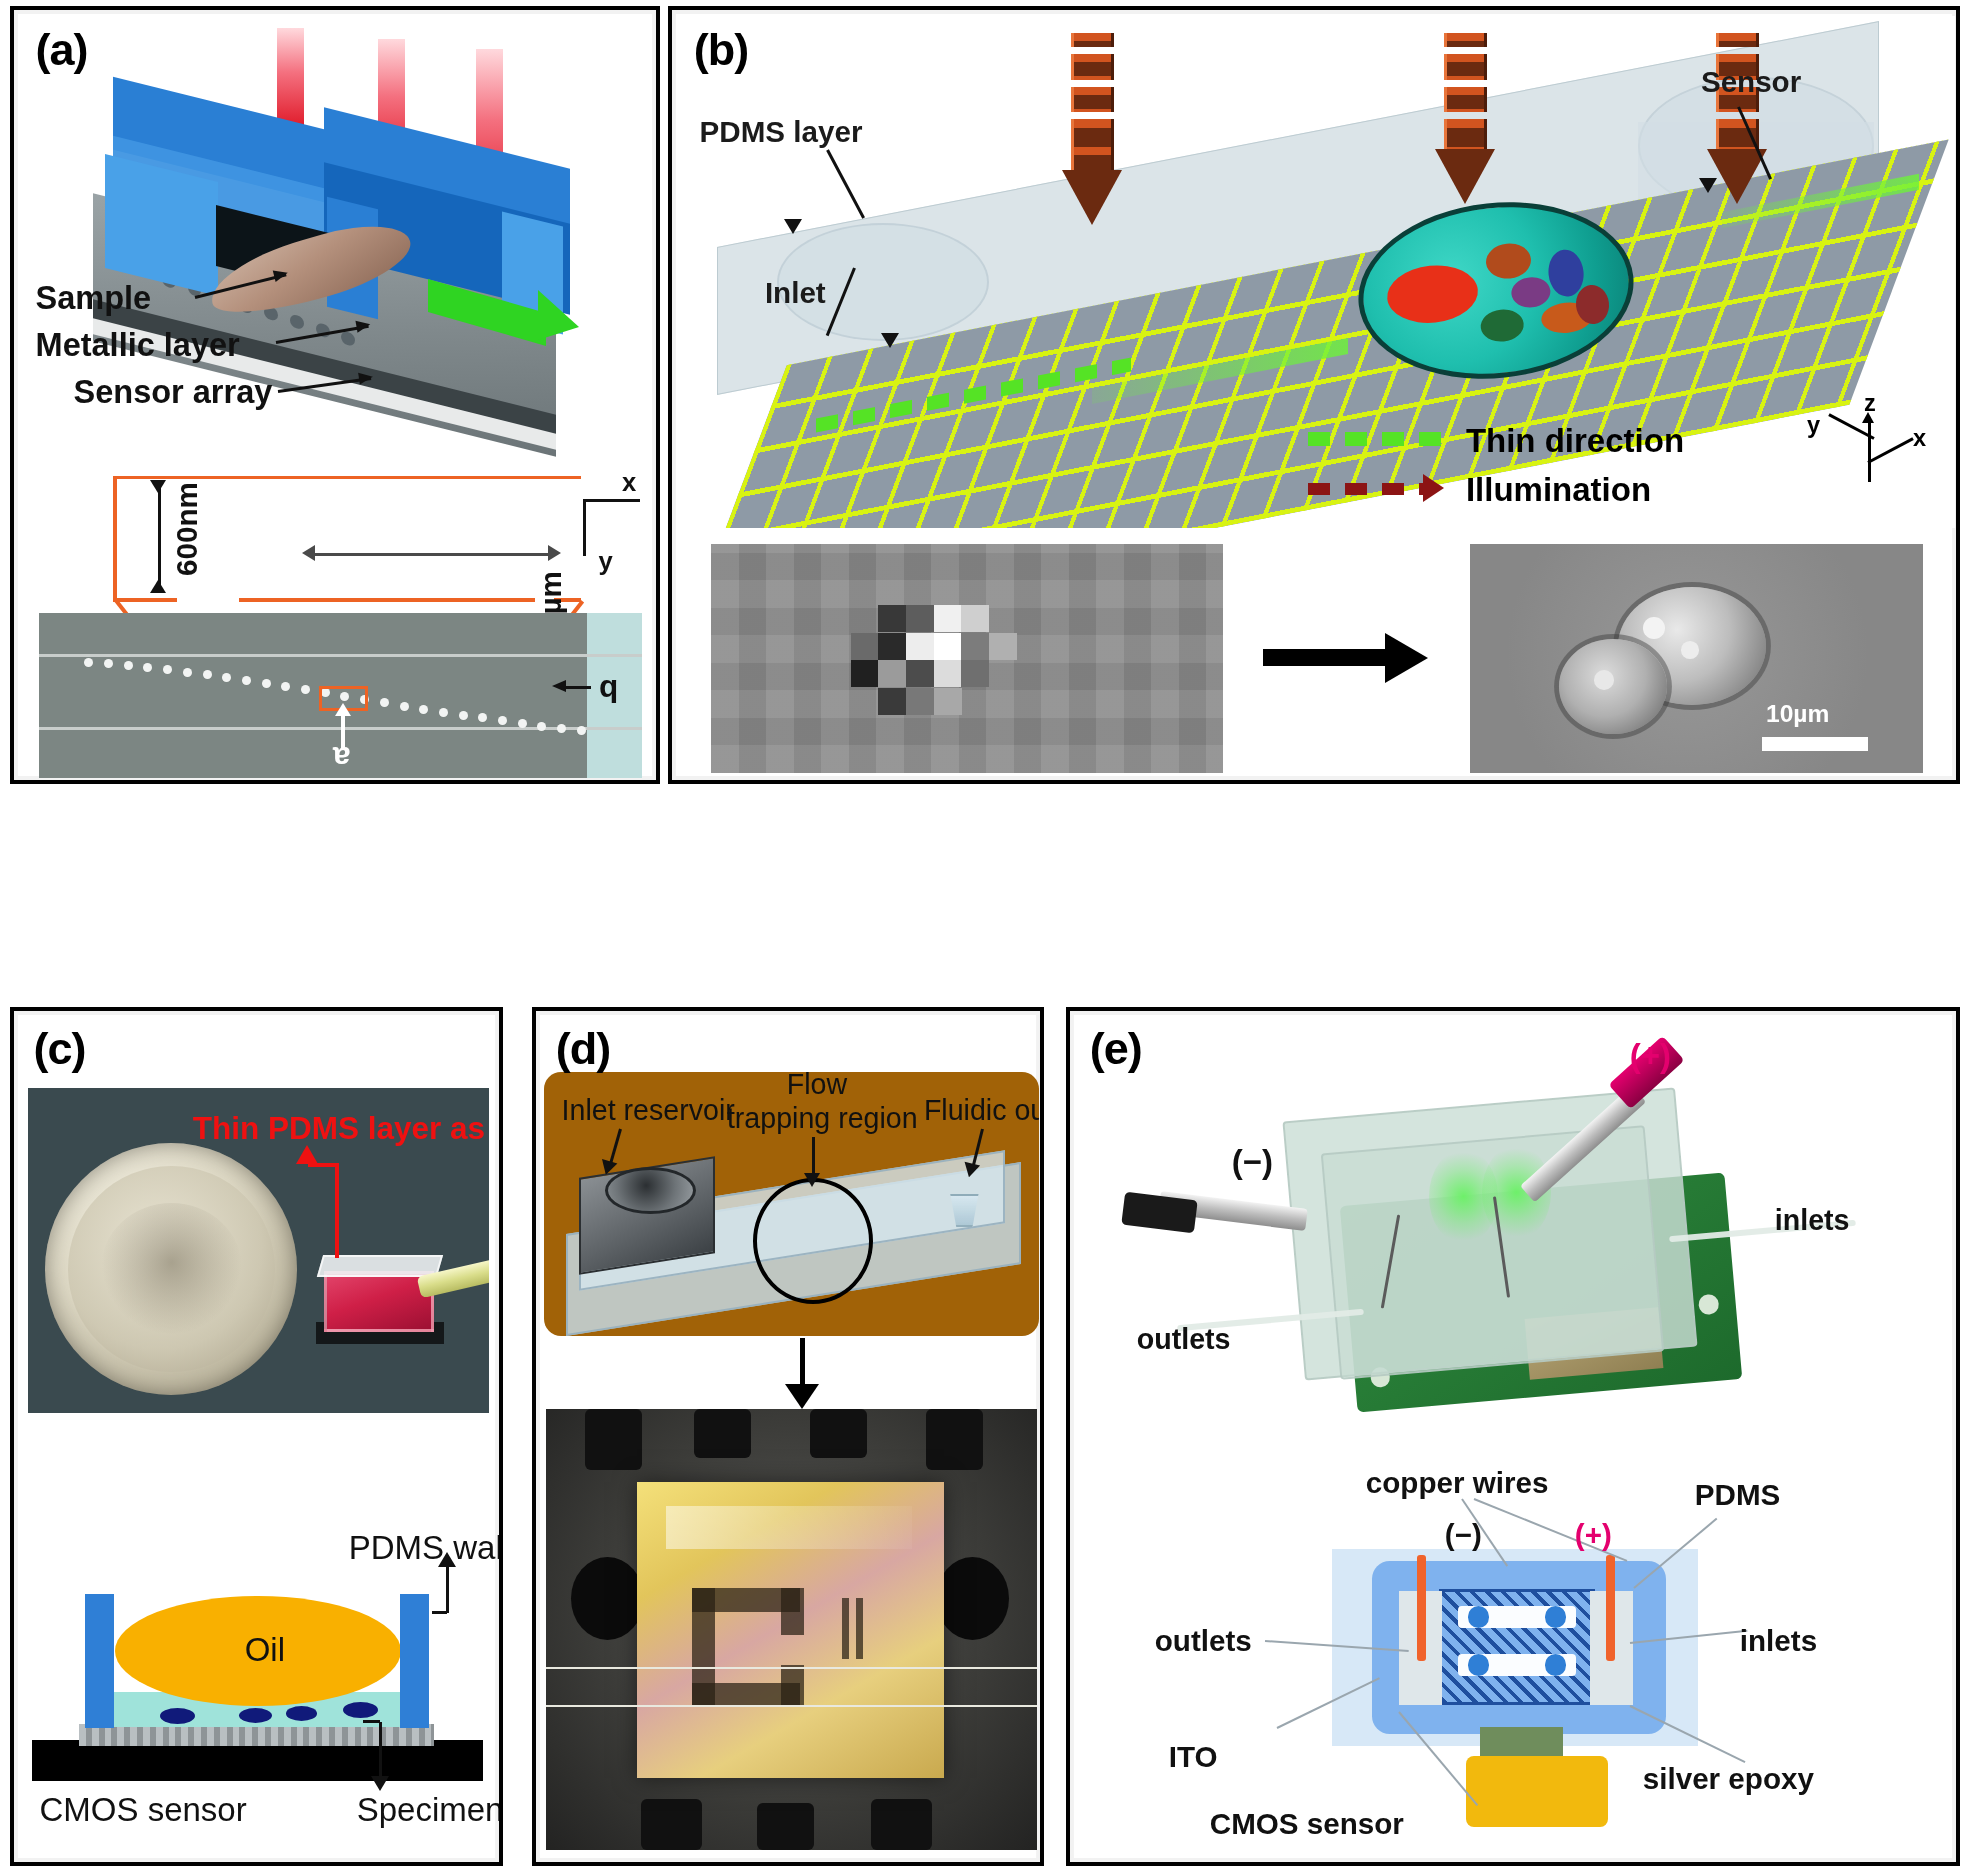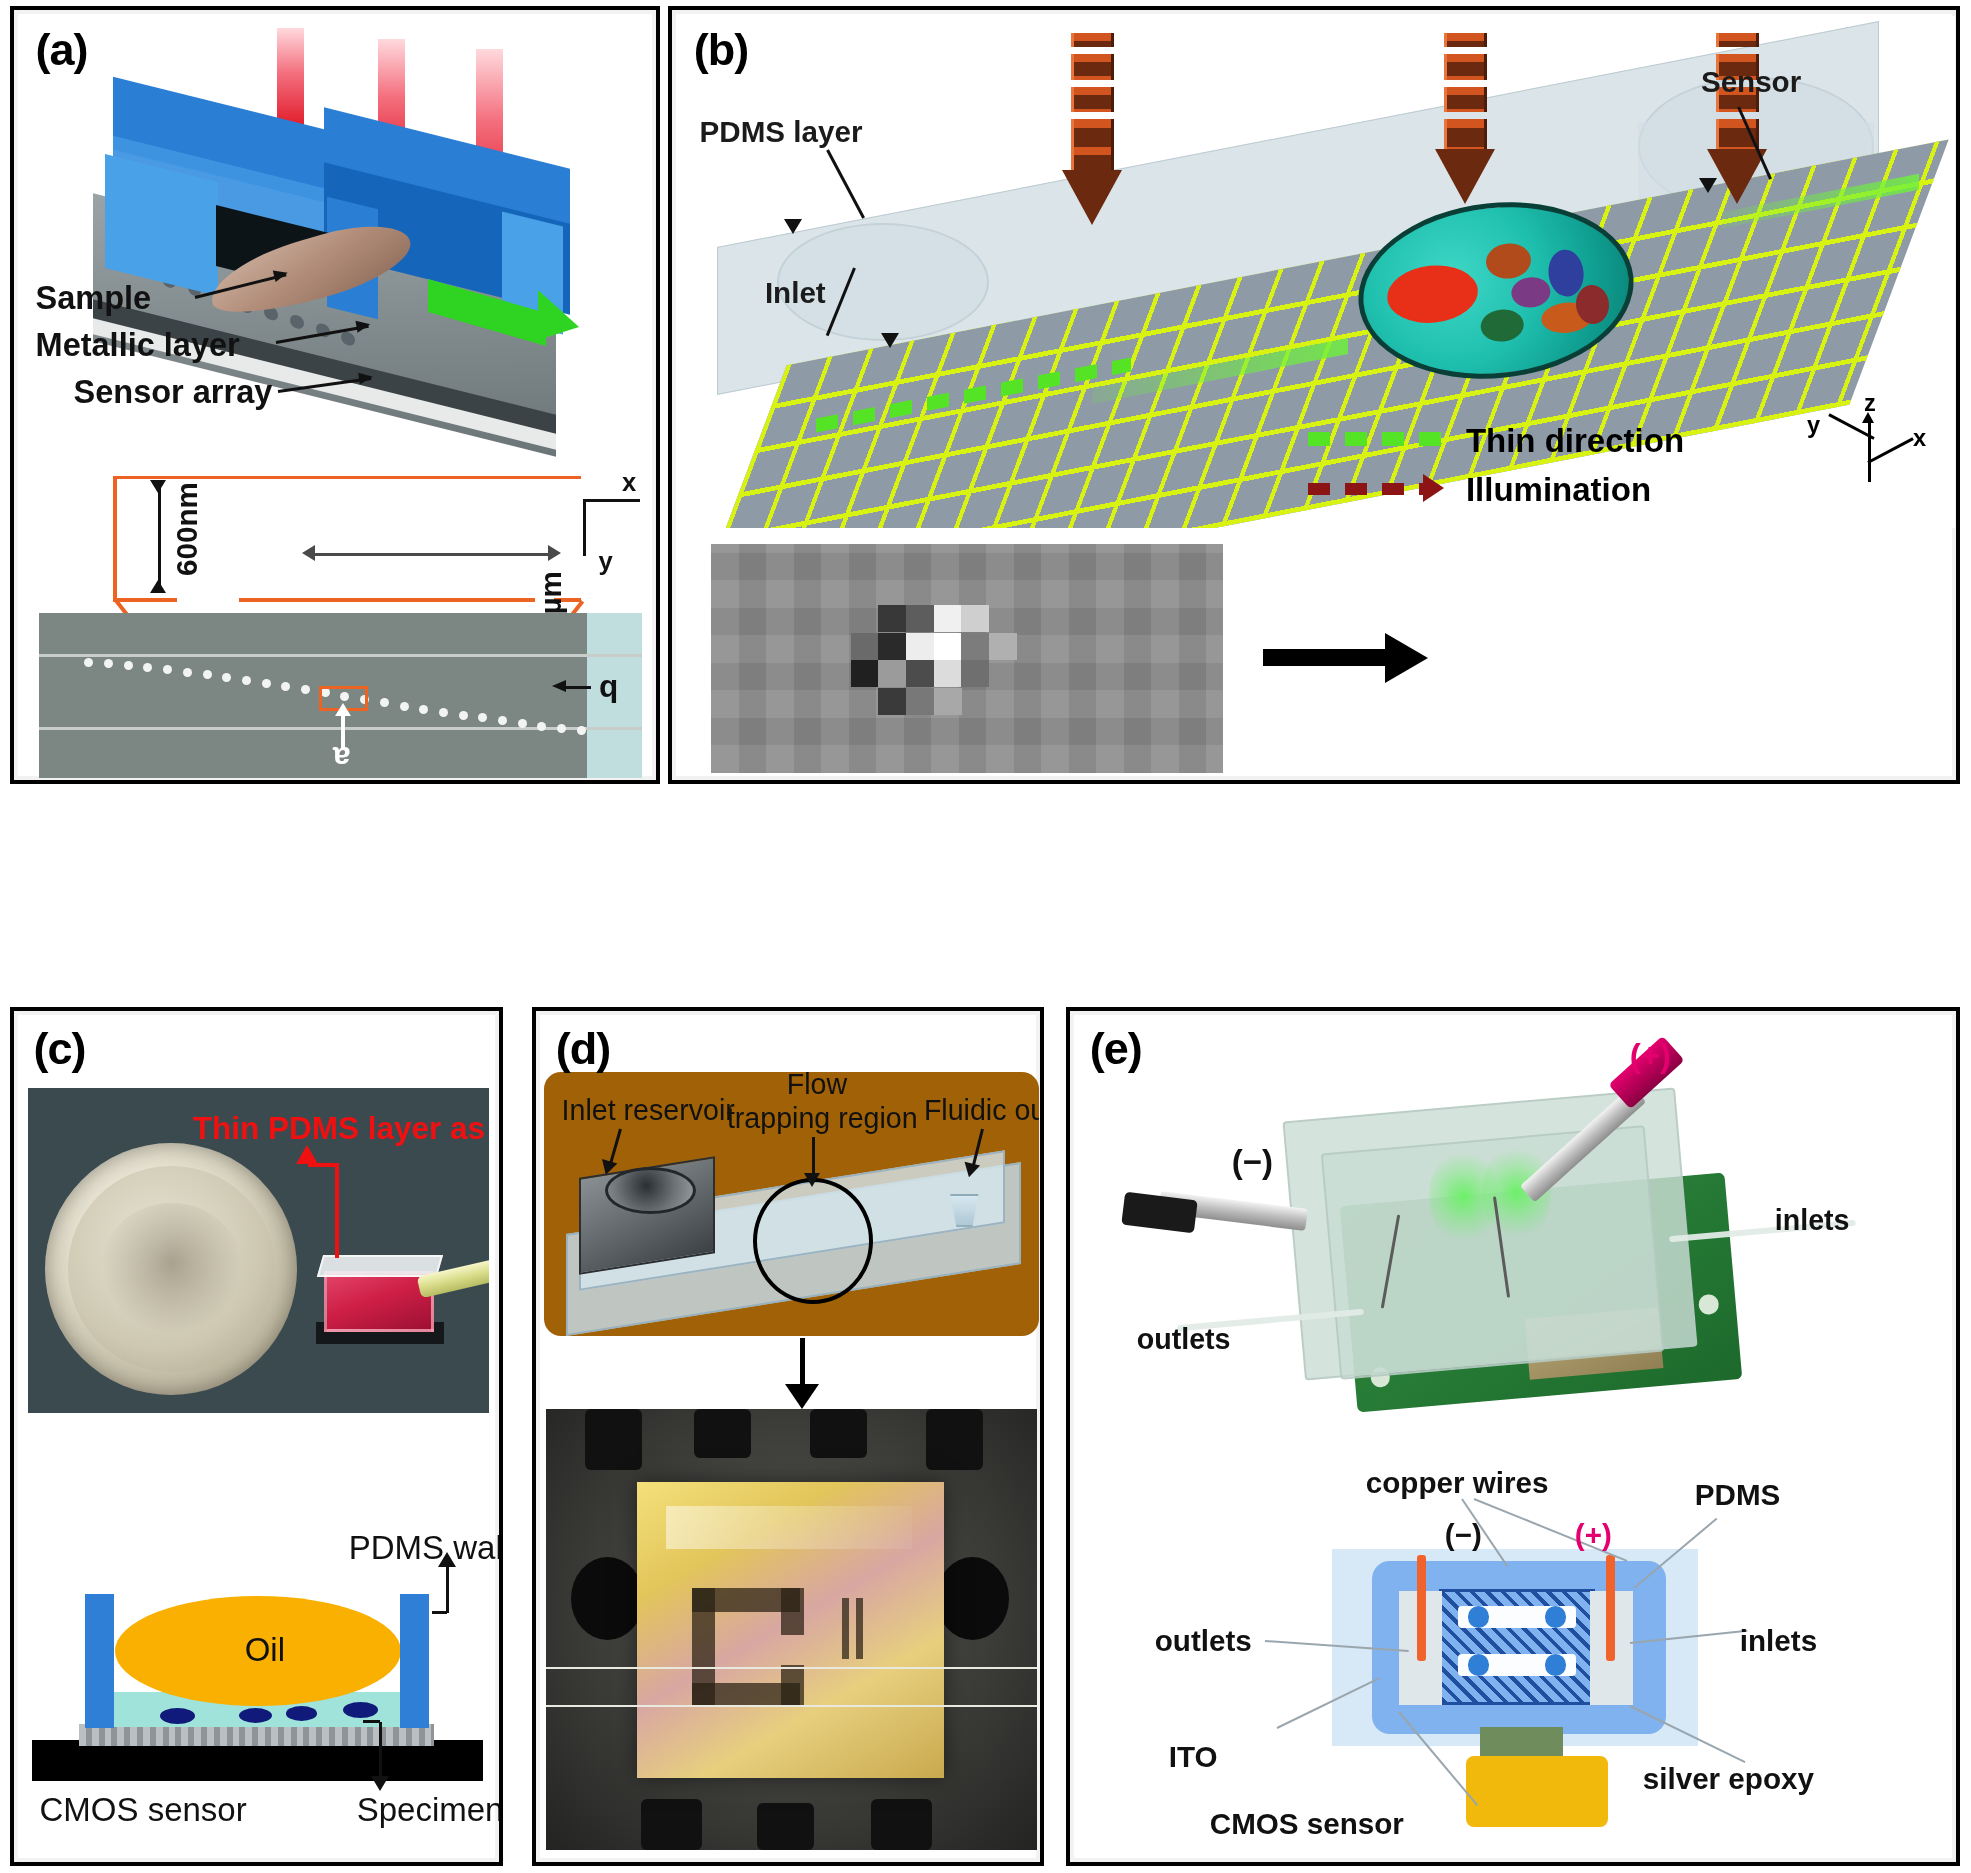--- a/index.html
+++ b/index.html
@@ -613,20 +613,35 @@
         <div style="position:absolute;left:167px;top:144px;width:27.6px;height:27.6px;background:#3a3a3a;"></div>
         <div style="position:absolute;left:195px;top:144px;width:27.6px;height:27.6px;background:#787878;"></div>
         <div style="position:absolute;left:223px;top:144px;width:27.6px;height:27.6px;background:#a8a8a8;"></div>
       </div>
 
       <div class="bigarrow" style="left:591px;top:621px;width:167px;height:59px;">
         <div class="bashaft" style="left:0;top:17.7px;width:126px;height:17.7px;"></div>
         <div class="bahead" style="left:122px;top:2px;"></div>
       </div>
 
+      <div class="b-img" style="left:798px;top:534px;width:453px;height:229px;background:#8f8f8f;">
+        <div style="position:absolute;inset:0;background:
+             radial-gradient(circle at 48% 48%, rgba(255,255,255,.08), rgba(0,0,0,.06) 70%), #8f8f8f;"></div>
+        <div style="position:absolute;left:148px;top:43px;width:148px;height:118px;border-radius:50%;
+                    background:radial-gradient(circle at 40% 36%, #e9e9e9 0%, #bdbdbd 45%, #8a8a8a 78%, #606060 100%);
+                    box-shadow: 0 0 0 4.9px rgba(60,60,60,.45);"></div>
+        <div style="position:absolute;left:89px;top:95px;width:108px;height:95px;border-radius:50%;
+                    background:radial-gradient(circle at 42% 38%, #dcdcdc 0%, #b0b0b0 48%, #7e7e7e 80%, #5a5a5a 100%);
+                    box-shadow: 0 0 0 4.9px rgba(60,60,60,.45);"></div>
+        <div style="position:absolute;left:173px;top:73px;width:21.7px;height:21.7px;border-radius:50%;background:#f3f3f3;"></div>
+        <div style="position:absolute;left:211px;top:97px;width:17.7px;height:17.7px;border-radius:50%;background:#ededed;"></div>
+        <div style="position:absolute;left:124px;top:126px;width:19.7px;height:19.7px;border-radius:50%;background:#e8e8e8;"></div>
+        <div class="scaletx" style="left:296px;top:156px;">10µm</div>
+        <div class="scalebar" style="left:292px;top:193px;width:106px;height:13.8px;"></div>
+      </div>
     </div>
   </div>
 
   <div class="panel" id="panel-c">
     <div class="panel-inner">
 
       <div class="plabel" style="left:19.7px;top:11.8px;">(c)</div>
 
       <div class="c-photo" style="left:13.8px;top:77px;width:461px;height:325px;">
         <div class="coin" style="left:17.7px;top:55px;width:252px;height:252px;">

